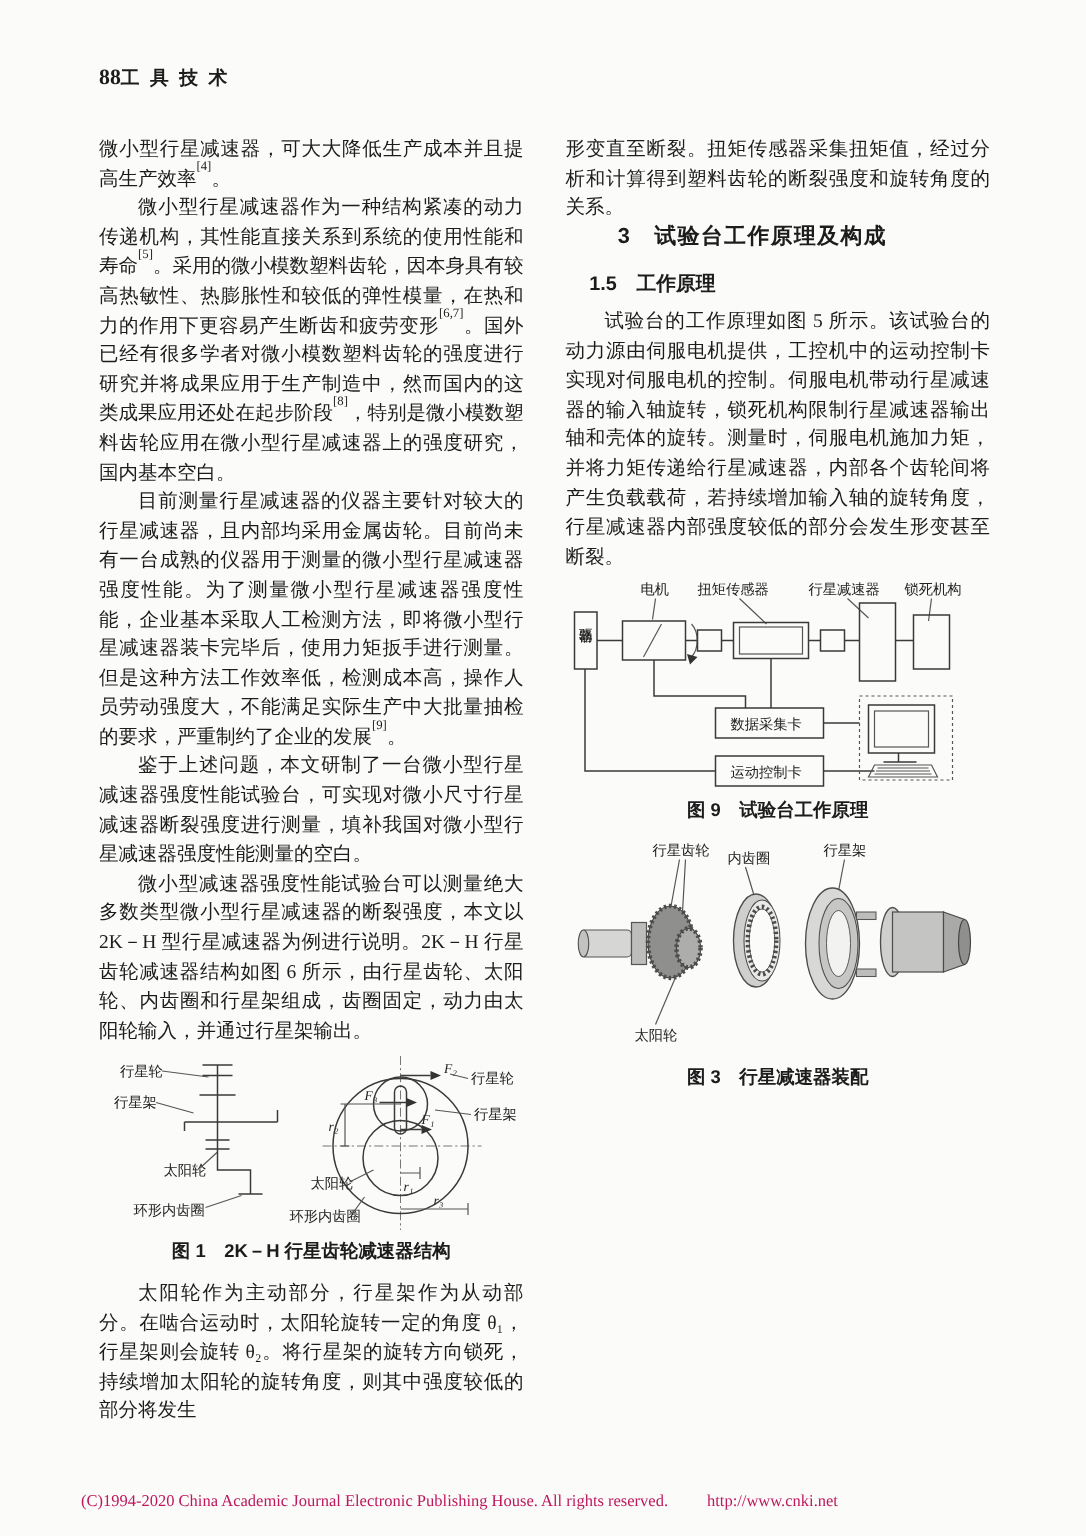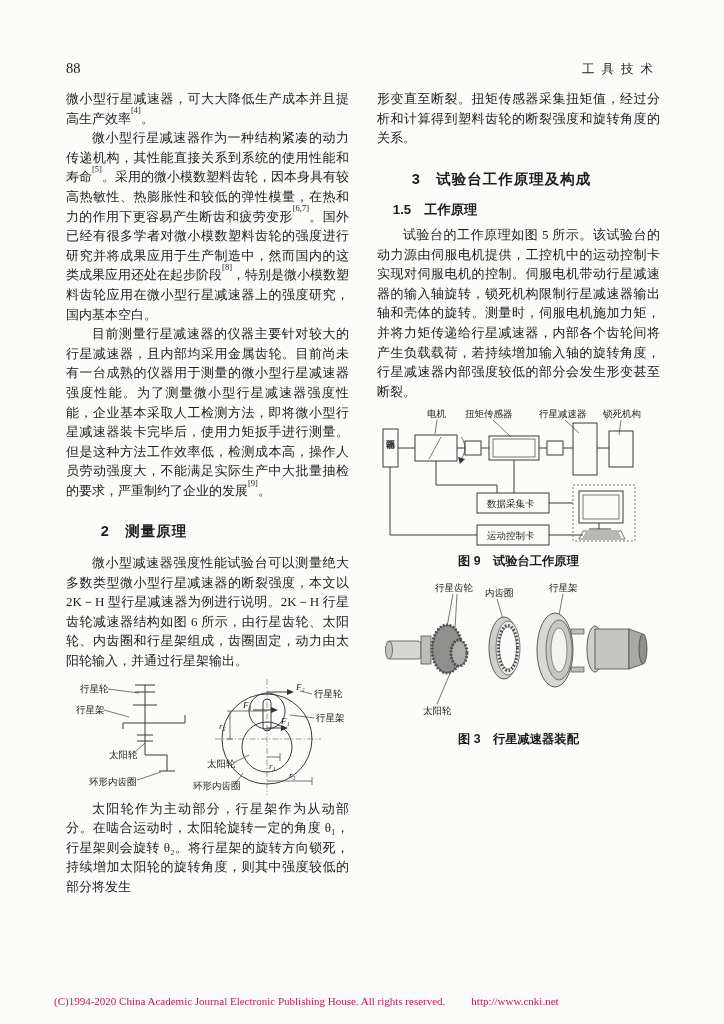--- a/index.html
+++ b/index.html
@@ -3,35 +3,35 @@
 <meta charset="utf-8">
 <style>
   html,body{margin:0;padding:0;}
   body{
     width:724px;height:1024px;position:relative;
     background:#fbfbf9;color:#1c1c1c;
     font-family:"Liberation Serif","DejaVu Serif",serif;
     overflow:hidden;
   }
   .page-header{
-    position:absolute;top:60px;left:66px;width:594px;
-    display:flex;justify-content:space-between;align-items:baseline;
+    position:absolute;top:44px;left:66px;width:594px;
+    display:flex;align-items:baseline;font-weight:bold;
   }
   .page-num{font-size:14.5px;}
   .journal-name{font-size:12.5px;letter-spacing:7px;}
   .columns{
     position:absolute;top:89px;left:66px;width:594px;
     display:flex;gap:28px;
   }
   .col{width:283px;font-size:13px;line-height:19.6px;text-align:justify;}
   .col p{margin:0;}
   p.indent{text-indent:2em;}
   sup.ref{font-size:8.5px;line-height:0;position:relative;top:-0.45em;}
   h2.sec{
-    font-size:14.5px;font-weight:bold;margin:22px 0 11px 0;padding-left:2.4em;
+    font-size:14.5px;font-weight:bold;margin:1px 0 11px 0;padding-left:2.4em;
     font-family:"Liberation Sans","DejaVu Sans",sans-serif;letter-spacing:1px;
   }
   h3.subsec{
     font-size:13.2px;font-weight:bold;margin:6px 0 5px 0;padding-left:1.2em;
     font-family:"Liberation Sans","DejaVu Sans",sans-serif;
   }
   .figure{margin:6px 0 2px 0;}
   .figure svg{display:block;margin:0 auto;}
   .caption{
     text-align:center;font-weight:bold;font-size:12.3px;margin:3px 0 7px 0;
@@ -60,22 +60,22 @@
 
 <div class="columns">
 
   <div class="col">
     <p><span>微小型行星减速器，可大大降低生产成本并且提高生产效率</span><sup class="ref">[4]</sup><span>。</span></p>
 
     <p class="indent"><span>微小型行星减速器作为一种结构紧凑的动力传递机构，其性能直接关系到系统的使用性能和寿命</span><sup class="ref">[5]</sup><span>。采用的微小模数塑料齿轮，因本身具有较高热敏性、热膨胀性和较低的弹性模量，在热和力的作用下更容易产生断齿和疲劳变形</span><sup class="ref">[6,7]</sup><span>。国外已经有很多学者对微小模数塑料齿轮的强度进行研究并将成果应用于生产制造中，然而国内的这类成果应用还处在起步阶段</span><sup class="ref">[8]</sup><span>，特别是微小模数塑料齿轮应用在微小型行星减速器上的强度研究，国内基本空白。</span></p>
 
     <p class="indent"><span>目前测量行星减速器的仪器主要针对较大的行星减速器，且内部均采用金属齿轮。目前尚未有一台成熟的仪器用于测量的微小型行星减速器强度性能。为了测量微小型行星减速器强度性能，企业基本采取人工检测方法，即将微小型行星减速器装卡完毕后，使用力矩扳手进行测量。但是这种方法工作效率低，检测成本高，操作人员劳动强度大，不能满足实际生产中大批量抽检的要求，严重制约了企业的发展</span><sup class="ref">[9]</sup><span>。</span></p>
 
-
-    <h2 class="sec">2　测量原理</h2>
+    <p class="indent">鉴于上述问题，本文研制了一台微小型行星减速器强度性能试验台，可实现对微小尺寸行星减速器断裂强度进行测量，填补我国对微小型行星减速器强度性能测量的空白。</p>
+
 
     <p class="indent">微小型减速器强度性能试验台可以测量绝大多数类型微小型行星减速器的断裂强度，本文以 2K－H 型行星减速器为例进行说明。2K－H 行星齿轮减速器结构如图 6 所示，由行星齿轮、太阳轮、内齿圈和行星架组成，齿圈固定，动力由太阳轮输入，并通过行星架输出。</p>
 
     <div class="figure">
       <svg width="281" height="120" viewBox="0 0 281 120">
 
         <g>
           <text x="13" y="15">行星轮</text>
           <path class="thin" d="M41 12 L72 16"></path>
           <text x="9" y="36">行星架</text>
@@ -125,20 +125,21 @@
           <path class="thin" d="M168 107 L176 96"></path>
 
           <path class="thin" d="M163 34 V62 M160 34 H200 M160 62 H166"></path>
           <text class="sym" x="152" y="52">r₂</text>
           <path class="thin" d="M200 80 H213 M213 76 V84"></path>
           <text class="sym" x="202" y="92">r₁</text>
           <path class="thin" d="M200 104 H245 M245 100 V108"></path>
           <text class="sym" x="222" y="101">r₃</text>
         </g>
       </svg>
+      <div class="caption">图 1　2K－H 行星齿轮减速器结构</div>
     </div>
 
     <p class="indent">太阳轮作为主动部分，行星架作为从动部分。在啮合运动时，太阳轮旋转一定的角度 θ₁，行星架则会旋转 θ₂。将行星架的旋转方向锁死，持续增加太阳轮的旋转角度，则其中强度较低的部分将发生</p>
   </div>
 
   <div class="col">
     <p>形变直至断裂。扭矩传感器采集扭矩值，经过分析和计算得到塑料齿轮的断裂强度和旋转角度的关系。</p>
 
     <h2 class="sec">3　试验台工作原理及构成</h2>
     <h3 class="subsec">1.5　工作原理</h3>

